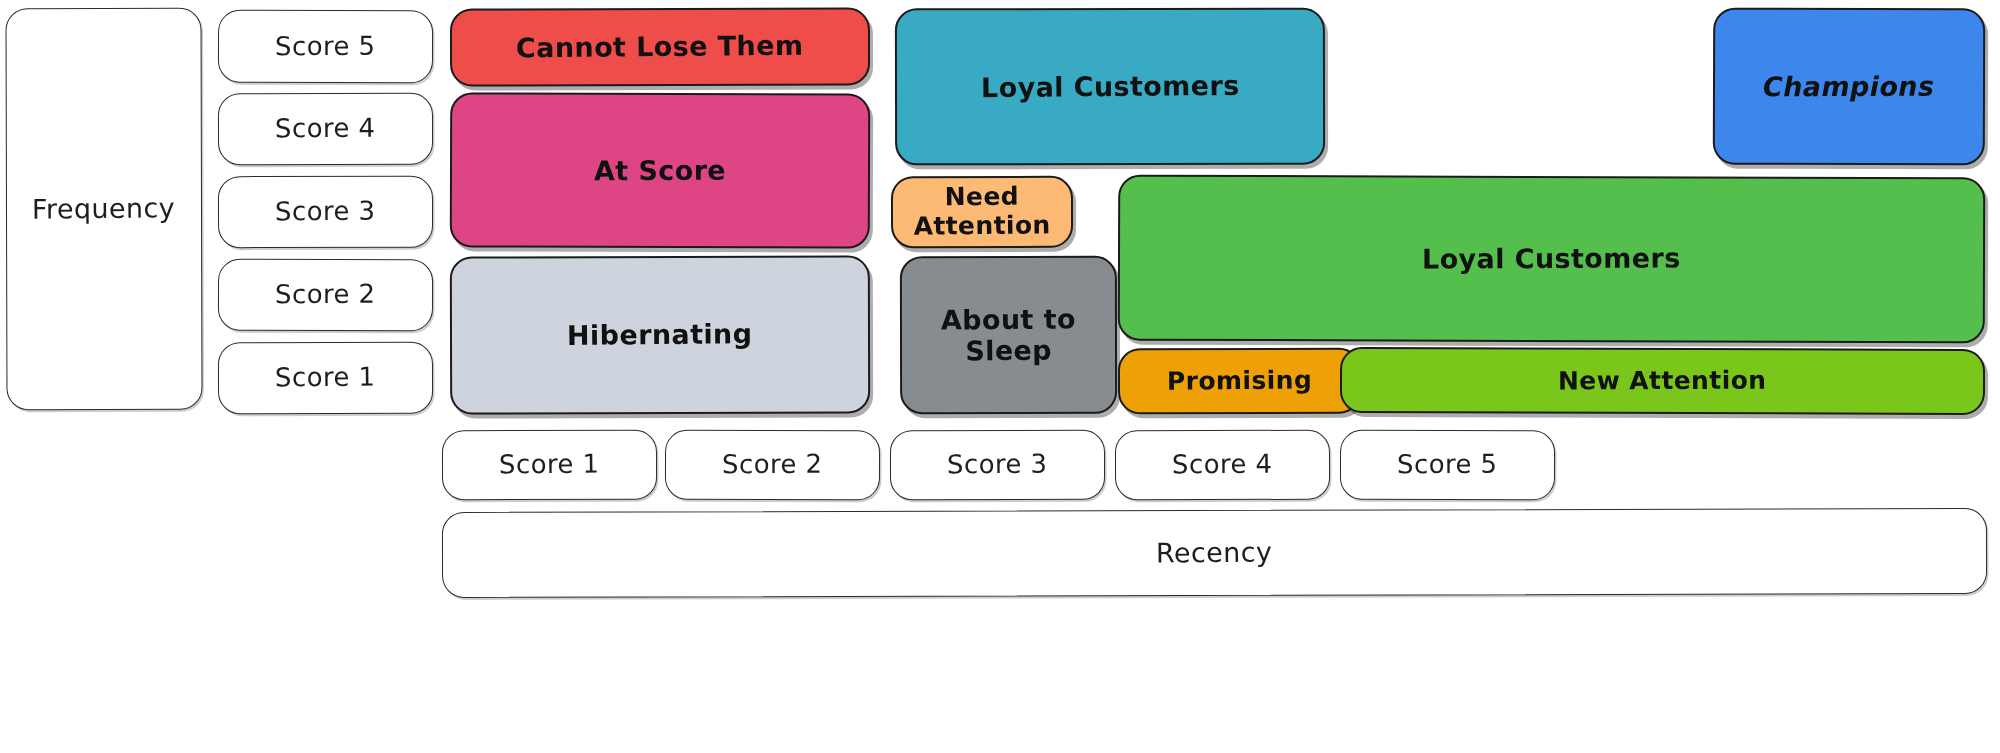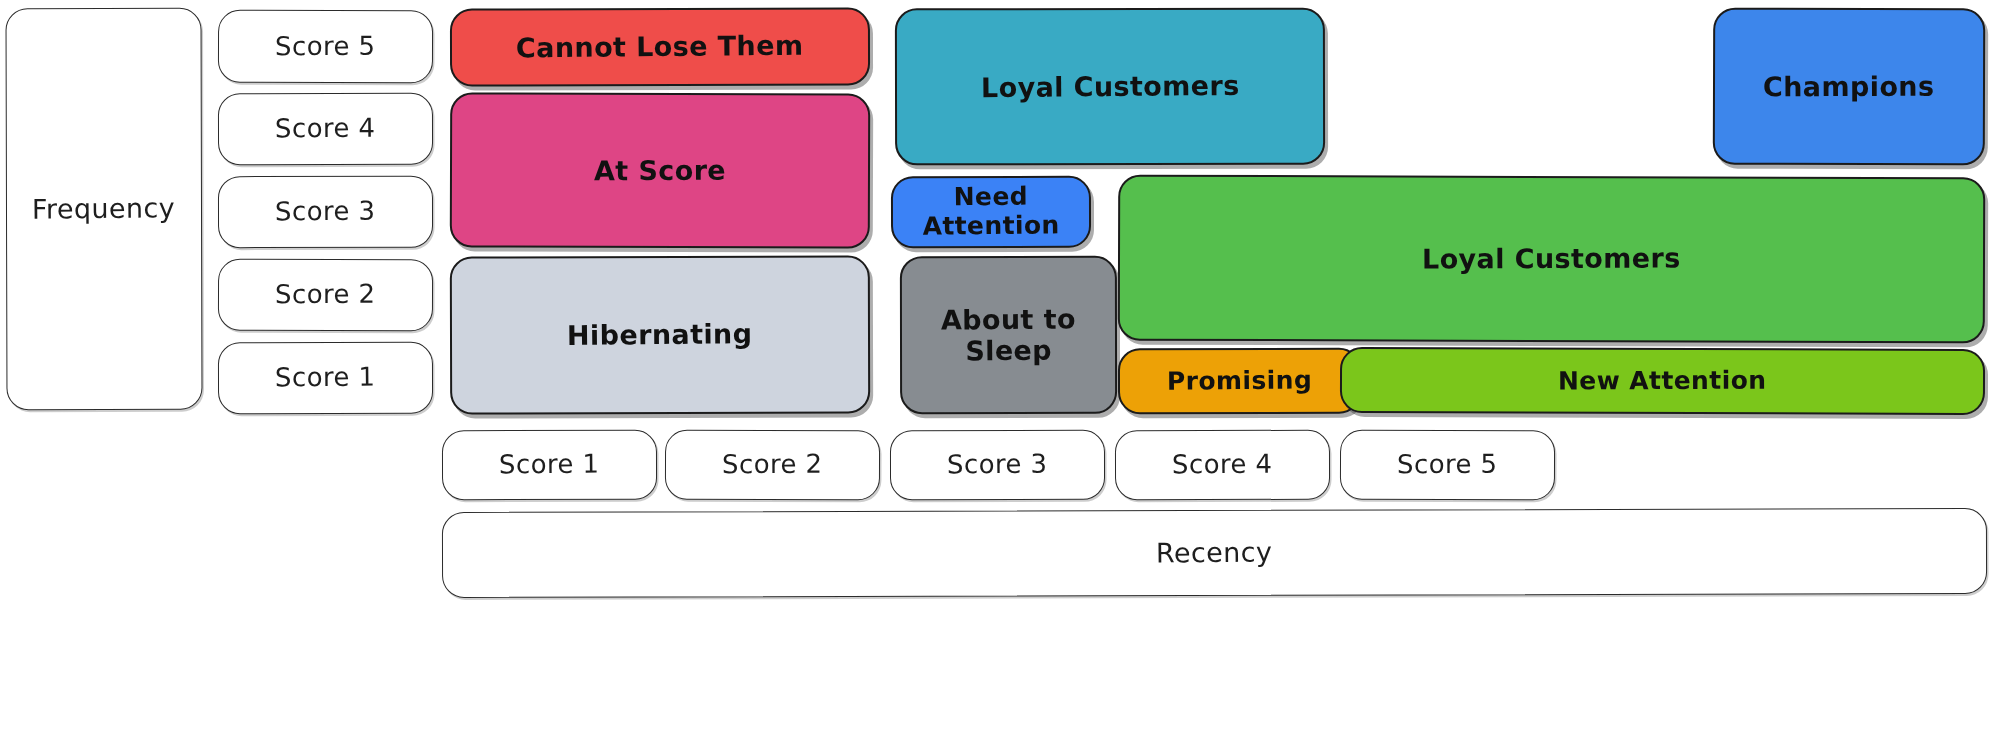--- a/index.html
+++ b/index.html
@@ -109,25 +109,25 @@
   </div>
 
   <div class="box seg sk1" style="left:450px; top:256px; width:420px; height:158px; background:#ced4de;">
     <span class="lbl">Hibernating</span>
   </div>
 
   <div class="box seg sk3" style="left:895px; top:8px; width:430px; height:157px; background:#39aac4;">
     <span class="lbl">Loyal Customers</span>
   </div>
 
-  <div class="box seg sk2" style="left:1713px; top:8px; width:272px; height:157px; background:#3d86eb;">
+  <div class="box seg sk2" style="left:1713px; top:8px; width:272px; height:157px; background:#3d86eb;font-style:italic;">
     <span class="lbl">Champions</span>
   </div>
 
-  <div class="box seg small sk1" style="left:891px; top:176px; width:200px; height:72px; background:#3b82f6;">
+  <div class="box seg small sk1" style="left:891px; top:176px; width:182px; height:72px; background:#fdba74;">
     <span class="lbl">Need Attention</span>
   </div>
 
   <div class="box seg sk2" style="left:1118px; top:176px; width:867px; height:166px; background:#55bf4d;">
     <span class="lbl">Loyal Customers</span>
   </div>
 
   <div class="box seg sk3" style="left:891px; top:256px; width:217px; height:158px; background:#878c91;margin-left:9px;">
     <span class="lbl">About to Sleep</span>
   </div>

